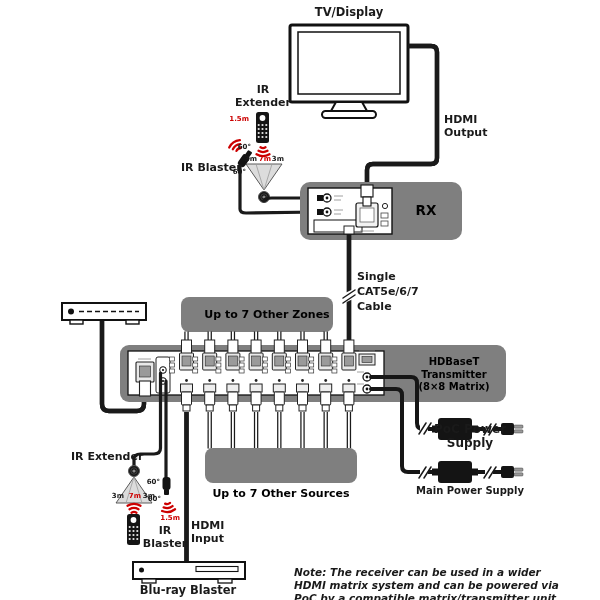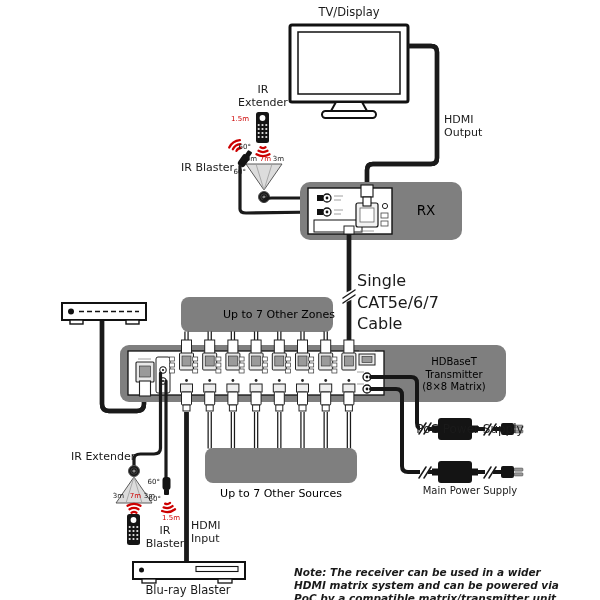--- a/index.html
+++ b/index.html
@@ -1,20 +1,20 @@
 <!DOCTYPE html>
 <html style="--box-grey: #7f7f7f; --ir-red: #cc0000; --line-black: #1a1a1a;"><head>
 <meta charset="utf-8">
 <style>
   :root { --box-grey:#7f7f7f; --ir-red:#cc0000; --line-black:#1a1a1a; }
   html,body{margin:0;padding:0;background:#fff;}
   #stage{position:relative;width:600px;height:600px;background:#fff;overflow:hidden;
          font-family:"DejaVu Sans","Liberation Sans",sans-serif;}
   #art{position:absolute;left:0;top:0;}
-  .lbl{position:absolute;font-weight:normal;color:var(--line-black);white-space:pre-line;line-height:1.18;}
+  .lbl{position:absolute;font-weight:bold;color:var(--line-black);white-space:pre-line;line-height:1.18;}
   .ctr{text-align:center;}
   .white{color:#000000;}
   .m{font-size:7px;text-align:right;}
   .red{color:var(--ir-red);}
   .note{font-style:italic;font-weight:700;font-size:10.5px;line-height:1.26;}
   
   .greybox{fill:var(--box-grey);}
   .cable{stroke:var(--line-black);stroke-width:4.4;fill:none;stroke-linejoin:round;stroke-linecap:butt;}
   .cable-core{stroke:#ffffff;stroke-width:1.9;fill:none;stroke-linejoin:round;stroke-linecap:butt;}
   .blk{stroke:var(--line-black);stroke-width:3.2;fill:none;stroke-linejoin:round;stroke-linecap:round;}
@@ -274,24 +274,24 @@
   </g>
 </svg>
 
 <div class="lbl ctr" style="left:289px;top:6px;width:120px;font-size:11.5px;">TV/Display</div>
 <div class="lbl ctr" style="left:225px;top:84px;width:76px;font-size:11px;">IR
 Extender</div>
 <div class="lbl" style="left:181px;top:162px;font-size:11px;">IR Blaster</div>
 <div class="lbl" style="left:444px;top:114px;font-size:11px;">HDMI
 Output</div>
 <div class="lbl ctr white" style="left:398px;top:203px;width:56px;font-size:13.5px;">RX</div>
-<div class="lbl" style="left:357px;top:270px;font-size:16px;line-height:1.35;">Single
+<div class="lbl" style="left:357px;top:270px;font-size:11px;line-height:1.35;">Single
 CAT5e/6/7
 Cable</div>
-<div class="lbl ctr white" style="left:195px;top:297px;width:168px;font-size:11px;line-height:35px;">Up to 7 Other Zones</div>
+<div class="lbl ctr white" style="left:183px;top:297px;width:168px;font-size:11px;line-height:35px;">Up to 7 Other Zones</div>
 <div class="lbl ctr white" style="left:404px;top:356px;width:100px;font-size:10px;line-height:1.25;">HDBaseT
 Transmitter
 (8×8 Matrix)</div>
 <div class="lbl ctr" style="left:412px;top:422px;width:116px;font-size:12px;">PoC Power Supply</div>
 <div class="lbl ctr" style="left:408px;top:485px;width:124px;font-size:10px;">Main Power Supply</div>
 <div class="lbl ctr white" style="left:205px;top:448px;width:152px;font-size:11px;line-height:35px;margin-top:28px;">Up to 7 Other Sources</div>
 <div class="lbl" style="left:71px;top:451px;font-size:11px;">IR Extender</div>
 <div class="lbl ctr" style="left:139px;top:525px;width:52px;font-size:11px;">IR
 Blaster</div>
 <div class="lbl" style="left:191px;top:520px;font-size:11px;">HDMI

